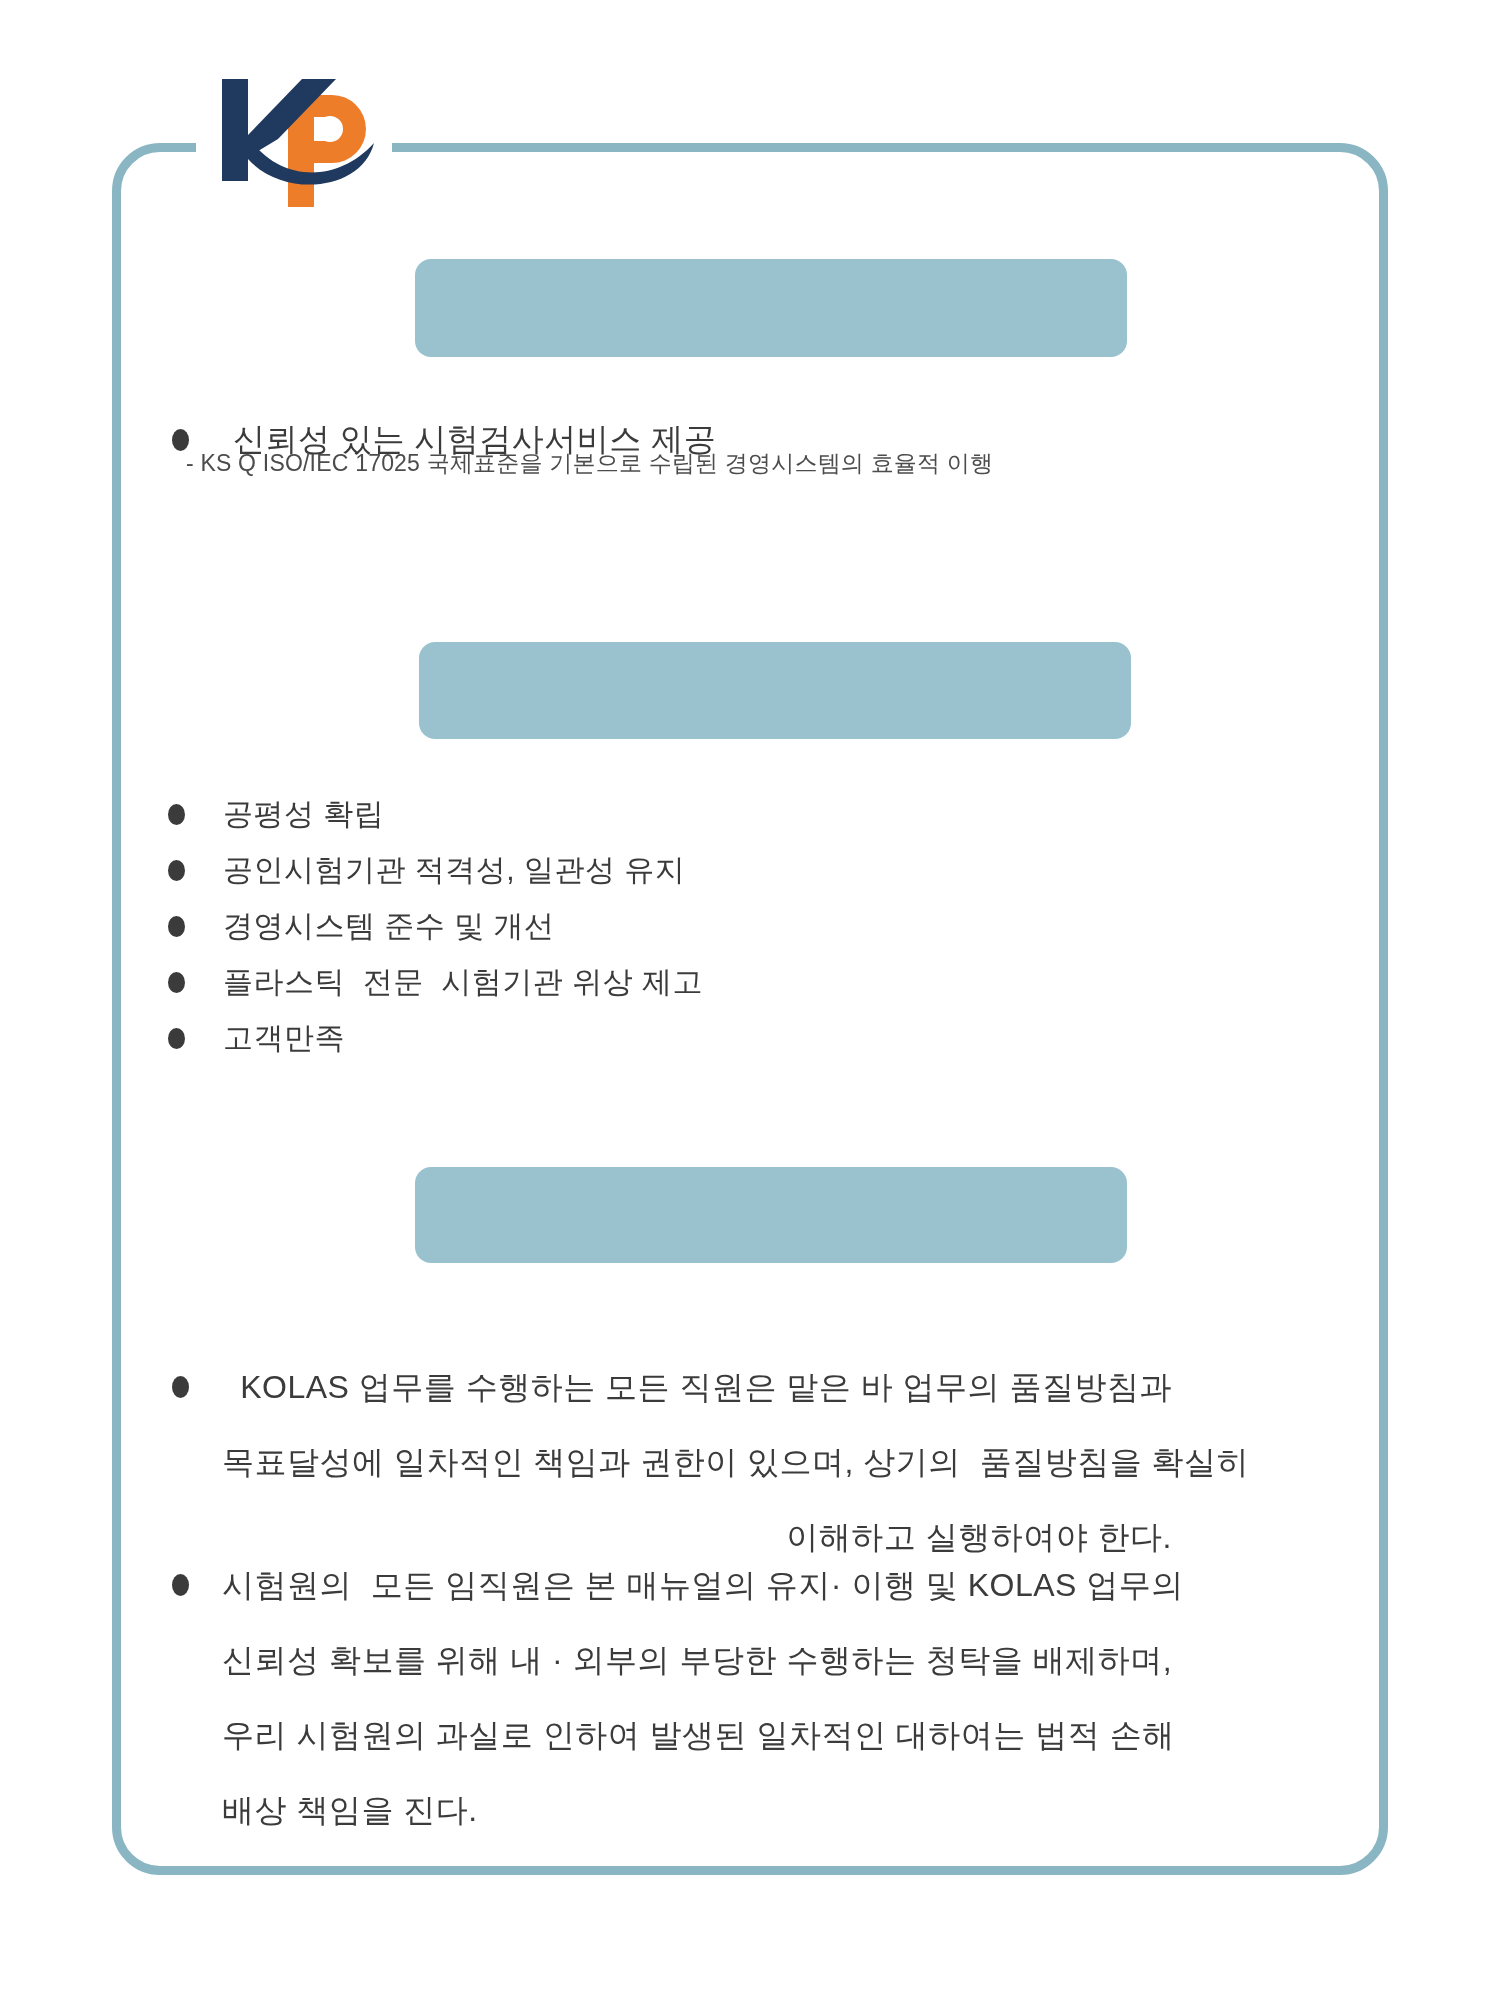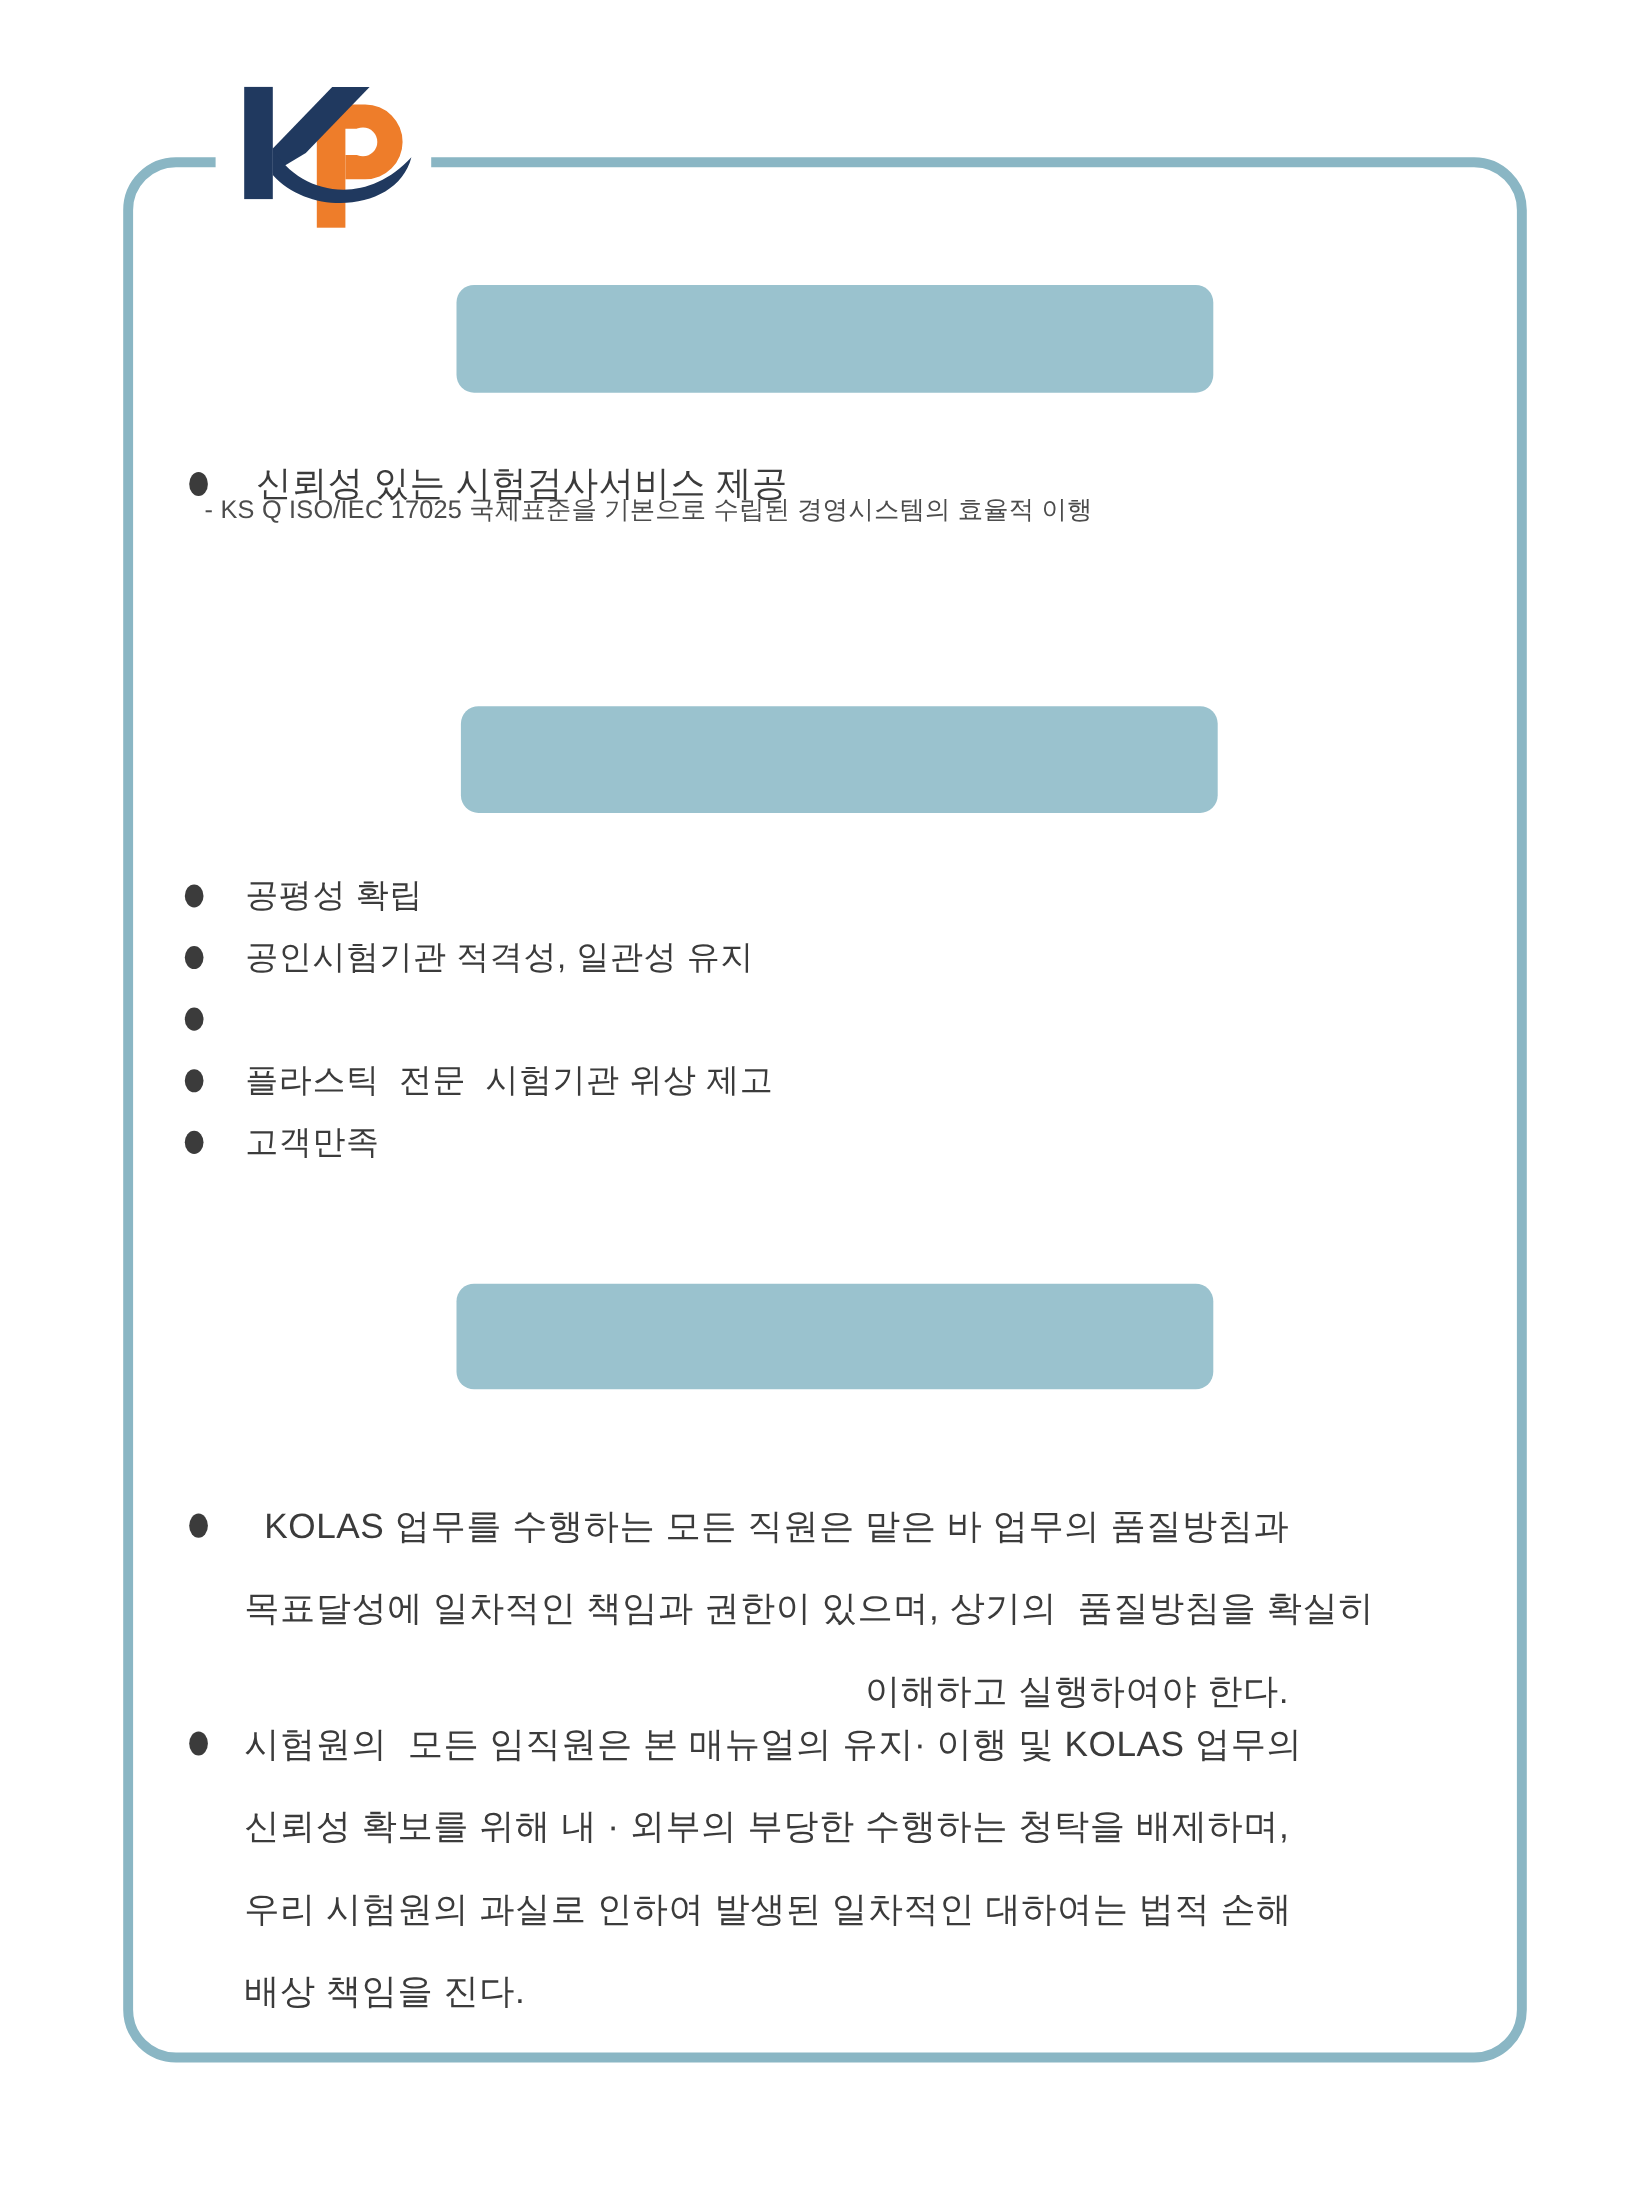--- a/index.html
+++ b/index.html
@@ -32,20 +32,21 @@
     position:absolute;
     width:688px;
     background:#9ac2ce;
     border-radius:16px;
     color:#ffffff;
     font-weight:bold;
     font-size:46px;
     letter-spacing:10px;
     text-align:center;
     white-space:pre;
+    padding-left:24px;
   }
   .b1{left:415px;top:259px;height:98px;line-height:98px;}
   .b2{left:419px;top:642px;height:97px;line-height:97px;}
   .b3{left:415px;top:1167px;height:96px;line-height:96px;}
   
   .dot{
     display:inline-block;
     width:17px;height:22px;
     background:#3b3b3b;
     border-radius:50%;
@@ -120,20 +121,21 @@
     <div class="obj-item">
       <span class="dot"></span>
       <span class="txt">공평성 확립</span>
     </div>
     <div class="obj-item">
       <span class="dot"></span>
       <span class="txt">공인시험기관 적격성, 일관성 유지</span>
     </div>
     <div class="obj-item">
       <span class="dot"></span>
+      <span class="txt">경영시스템 준수 및 개선</span>
     </div>
     <div class="obj-item">
       <span class="dot"></span>
       <span class="txt">플라스틱  전문  시험기관 위상 제고</span>
     </div>
     <div class="obj-item">
       <span class="dot"></span>
       <span class="txt">고객만족</span>
     </div>
   </div>

